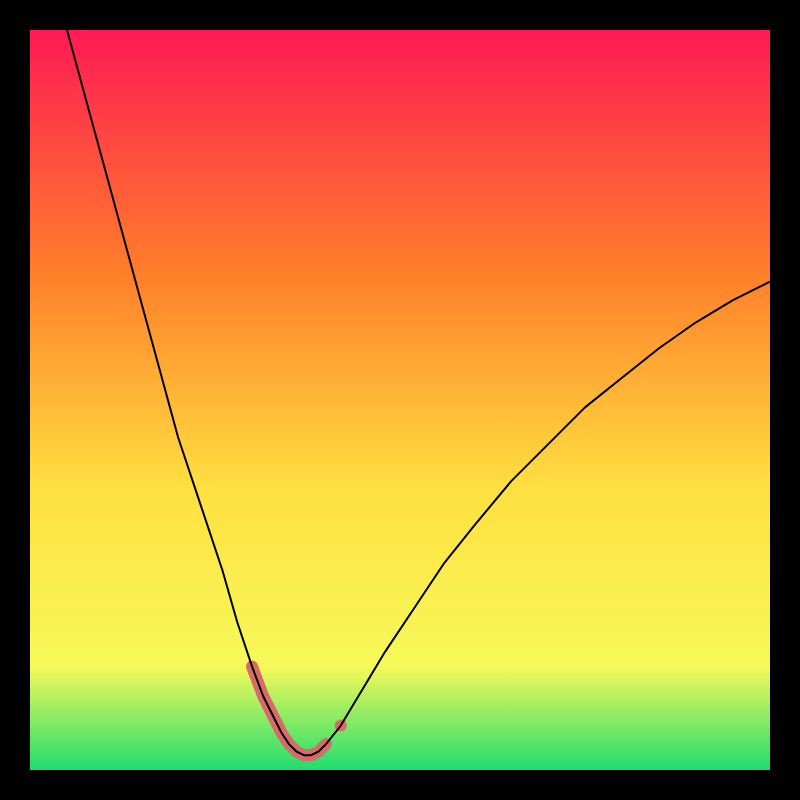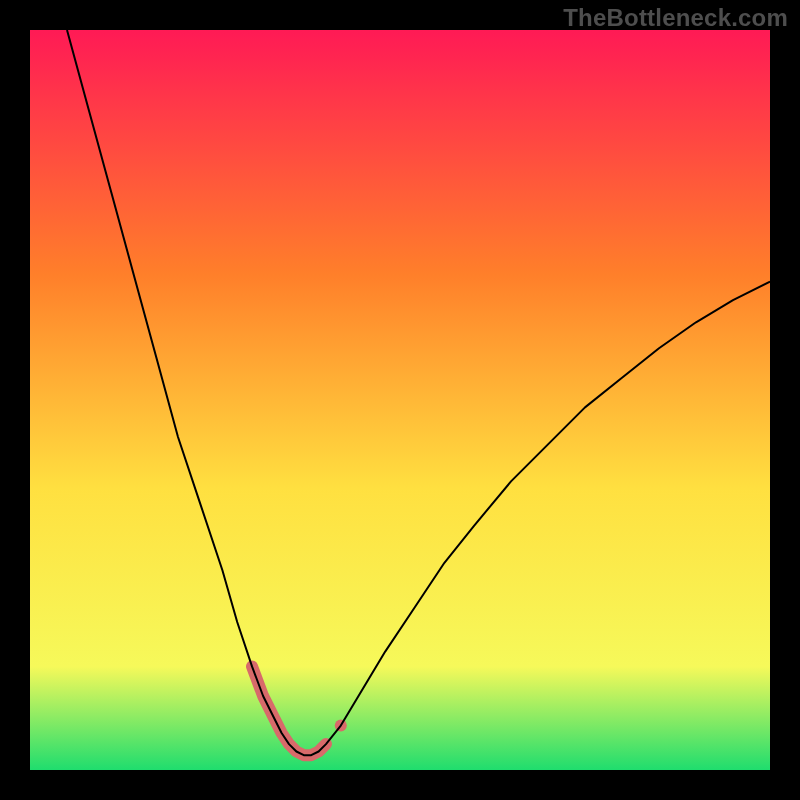--- a/index.html
+++ b/index.html
@@ -35,21 +35,20 @@
     height: 740px;
   }
   .plot svg {
     display: block;
   }
 </style>
 </head>
 <body>
 
 <div class="outer">
-  <div class="watermark">TheBottleneck.com</div>
 
   <div class="plot">
     <svg id="plot-svg" width="740" height="740" viewBox="0 0 740 740">
       <defs>
         <linearGradient id="bg-grad" x1="0" y1="0" x2="0" y2="1">
           <stop id="g0" offset="0%" stop-color="#ff1a55"></stop>
           <stop id="g1" offset="33%" stop-color="#ff7f2a"></stop>
           <stop id="g2" offset="62%" stop-color="#ffe040"></stop>
           <stop id="g3" offset="86%" stop-color="#f6f95a"></stop>
           <stop id="g4" offset="100%" stop-color="#1fdd6e"></stop>

